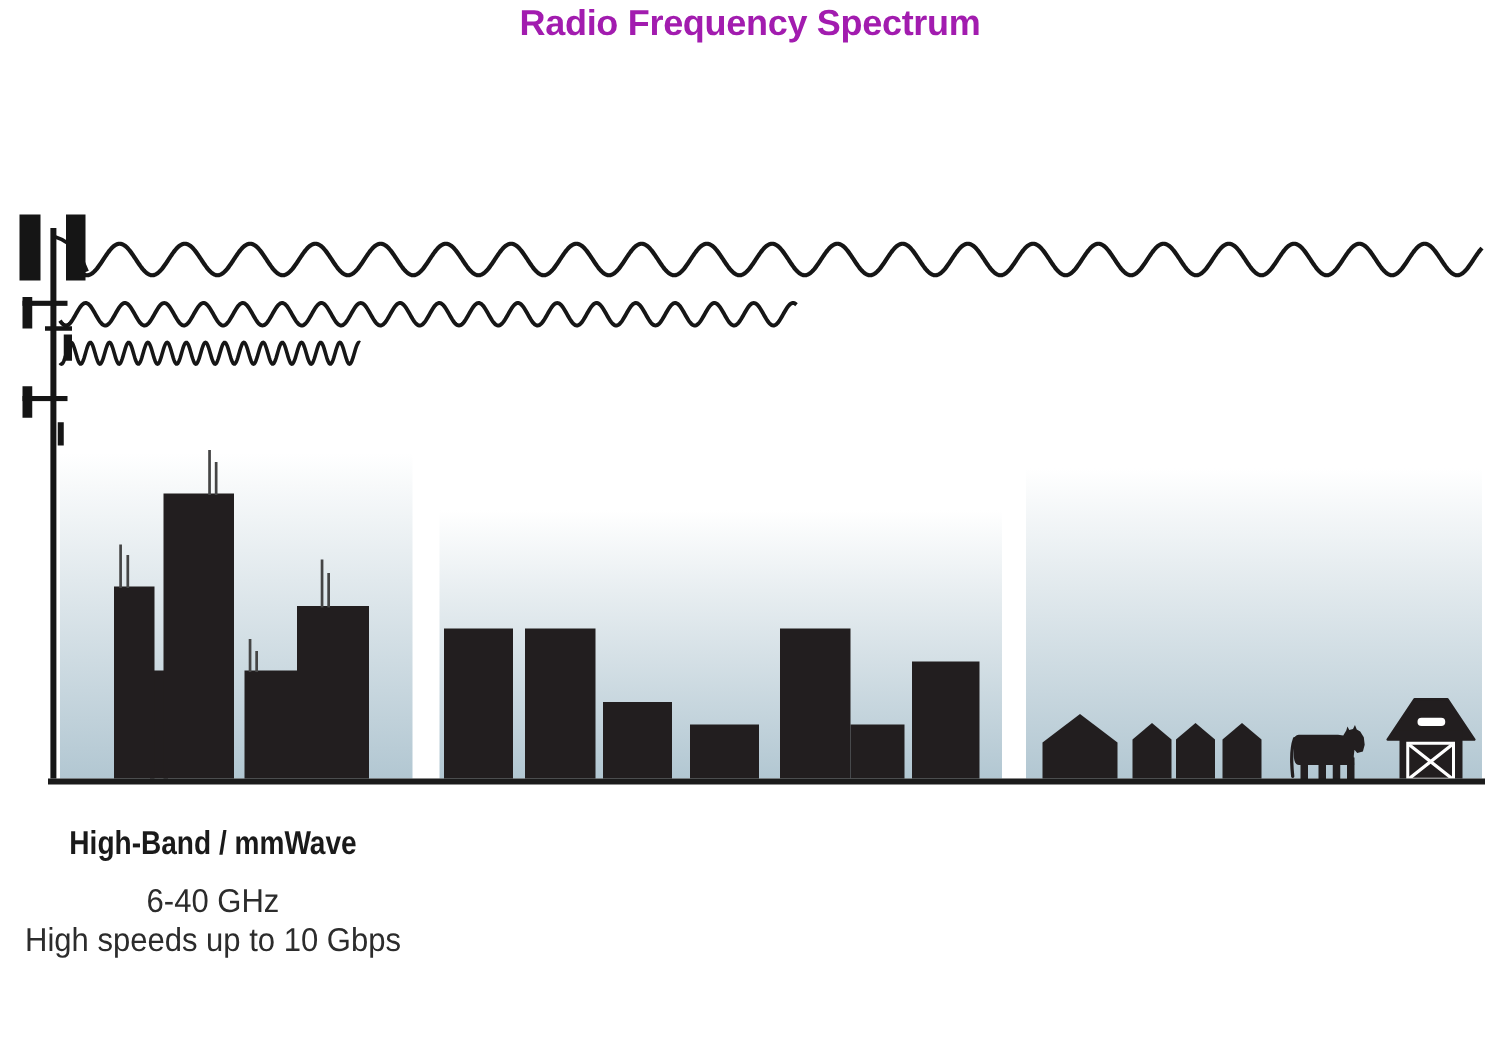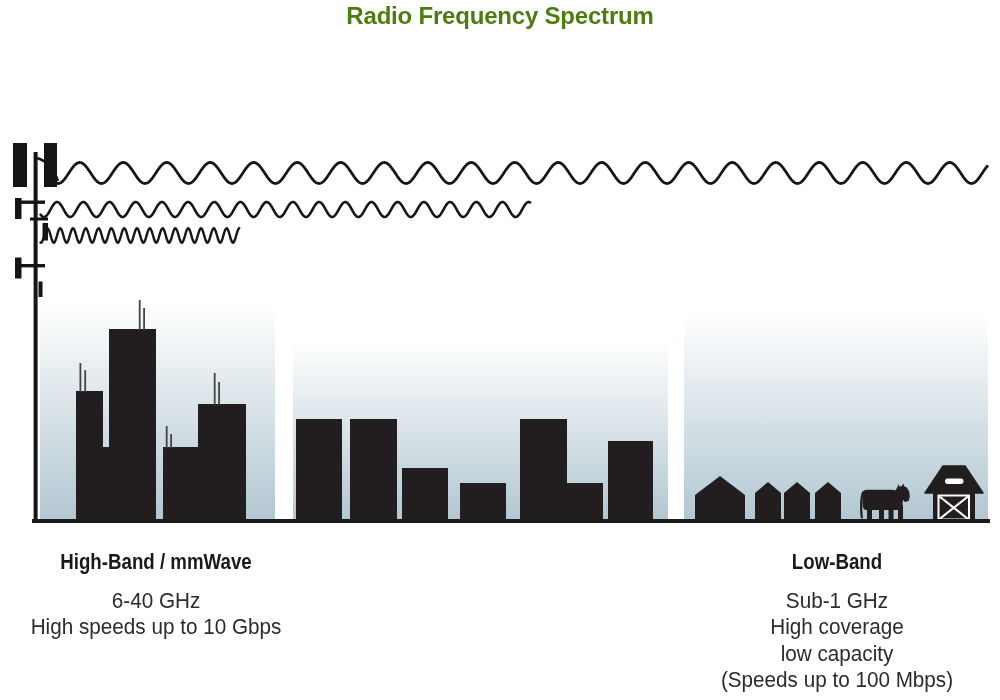--- a/index.html
+++ b/index.html
@@ -1,26 +1,26 @@
 <!DOCTYPE html>
 <html><head>
 <meta charset="utf-8">
 <style>
   html,body{margin:0;padding:0;}
   .page{position:relative;width:1000px;height:700px;background:#ffffff;overflow:hidden;
         font-family:"Liberation Sans",sans-serif;}
   .title{position:absolute;top:2px;left:0;width:1000px;text-align:center;
-         font-size:24px;font-weight:bold;color:#4d7c0f;letter-spacing:-0.2px;}
+         font-size:24px;font-weight:bold;color:#a21caf;letter-spacing:-0.2px;}
   .diagram{position:absolute;top:0;left:0;}
   .band-label{position:absolute;text-align:center;}
   .band-label .heading{font-size:22px;font-weight:bold;color:#1a1a1a;line-height:24px;
         transform:scaleX(0.85);transform-origin:50% 50%;}
   .band-label .lines{margin-top:14px;font-size:22px;color:#2c2c2c;line-height:26.3px;
         transform:scaleX(0.94);transform-origin:50% 0%;}
-  #label-high{left:16px;width:280px;top:550px;text-align:center;}
+  #label-high{left:2px;width:280px;top:550px;text-align:center;}
   #label-mid{left:348px;width:280px;top:550px;}
   #label-low{left:697px;width:280px;top:550px;}
 </style>
 </head>
 <body>
 
 <div class="page">
   <div class="title">Radio Frequency Spectrum</div>
 
   <svg class="diagram" width="1000" height="545" viewBox="0 0 1000 545">
@@ -121,22 +121,13 @@
     <rect x="32" y="519" width="958" height="4" fill="#1b1b1b"></rect>
   </svg>
 
   <div class="band-label" id="label-high">
     <div class="heading">High-Band / mmWave</div>
     <div class="lines">
       <div>6-40 GHz</div>
       <div>High speeds up to 10 Gbps</div>
     </div>
   </div>
-  <div class="band-label" id="label-low">
-    <div class="heading">Low-Band</div>
-    <div class="lines">
-      <div>Sub-1 GHz</div>
-      <div>High coverage</div>
-      <div>low capacity</div>
-      <div>(Speeds up to 100 Mbps)</div>
-    </div>
-  </div>
 </div>
 
 </body></html>

